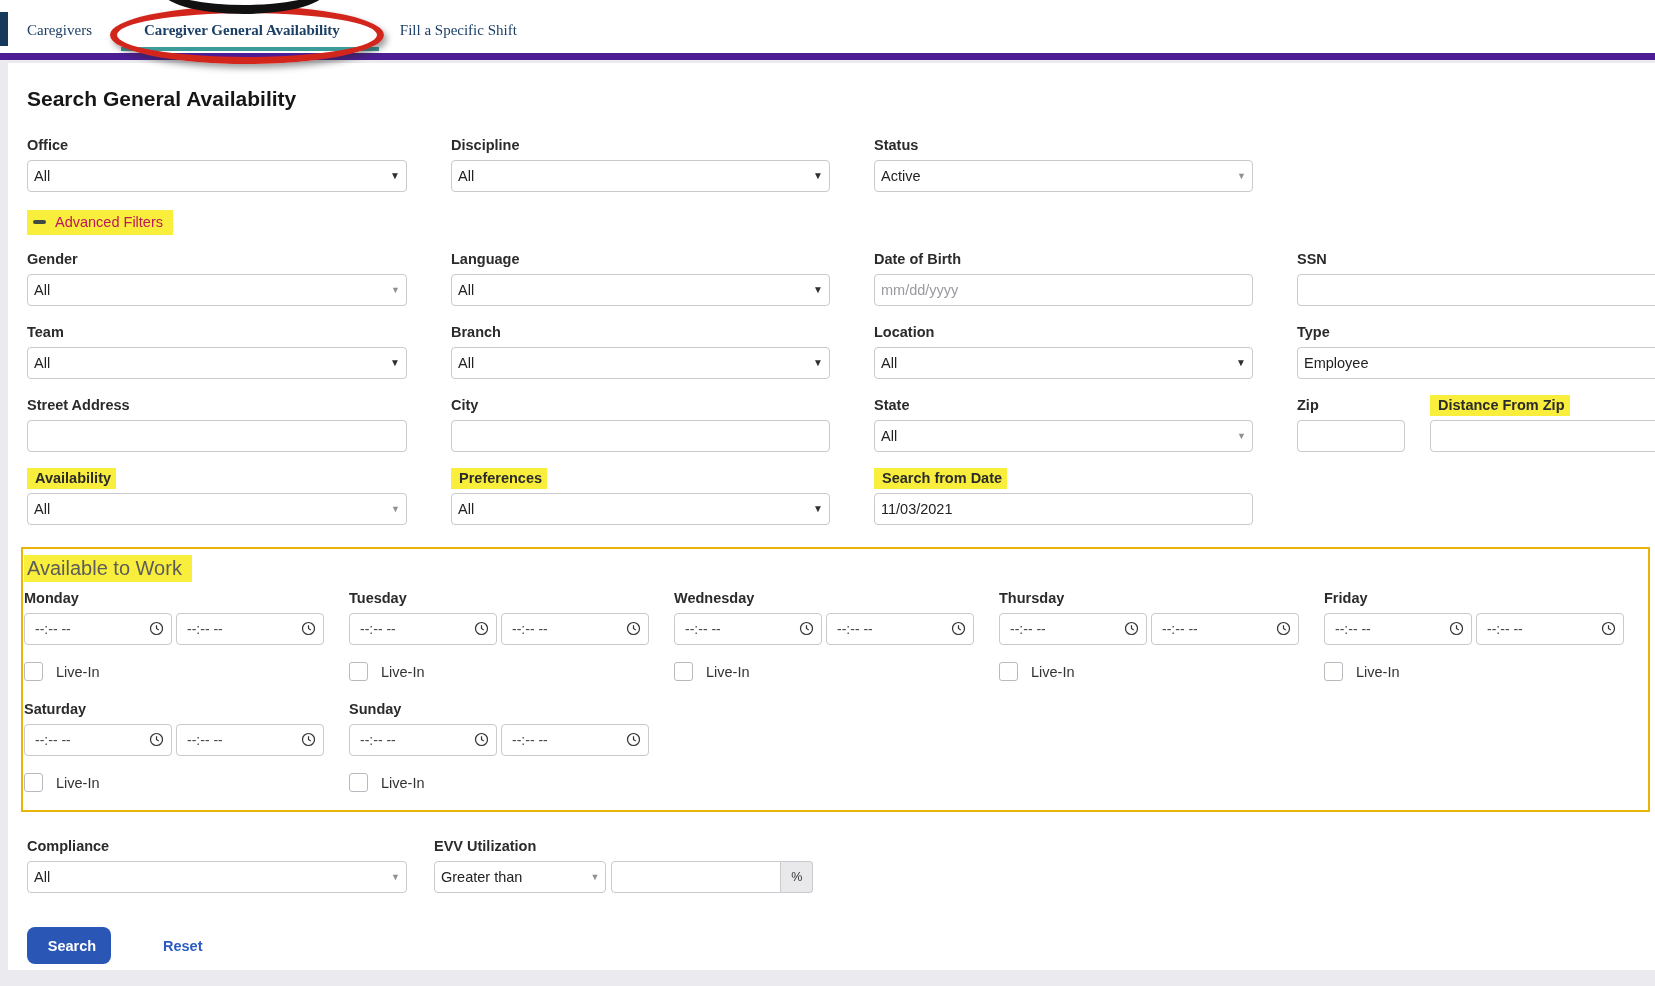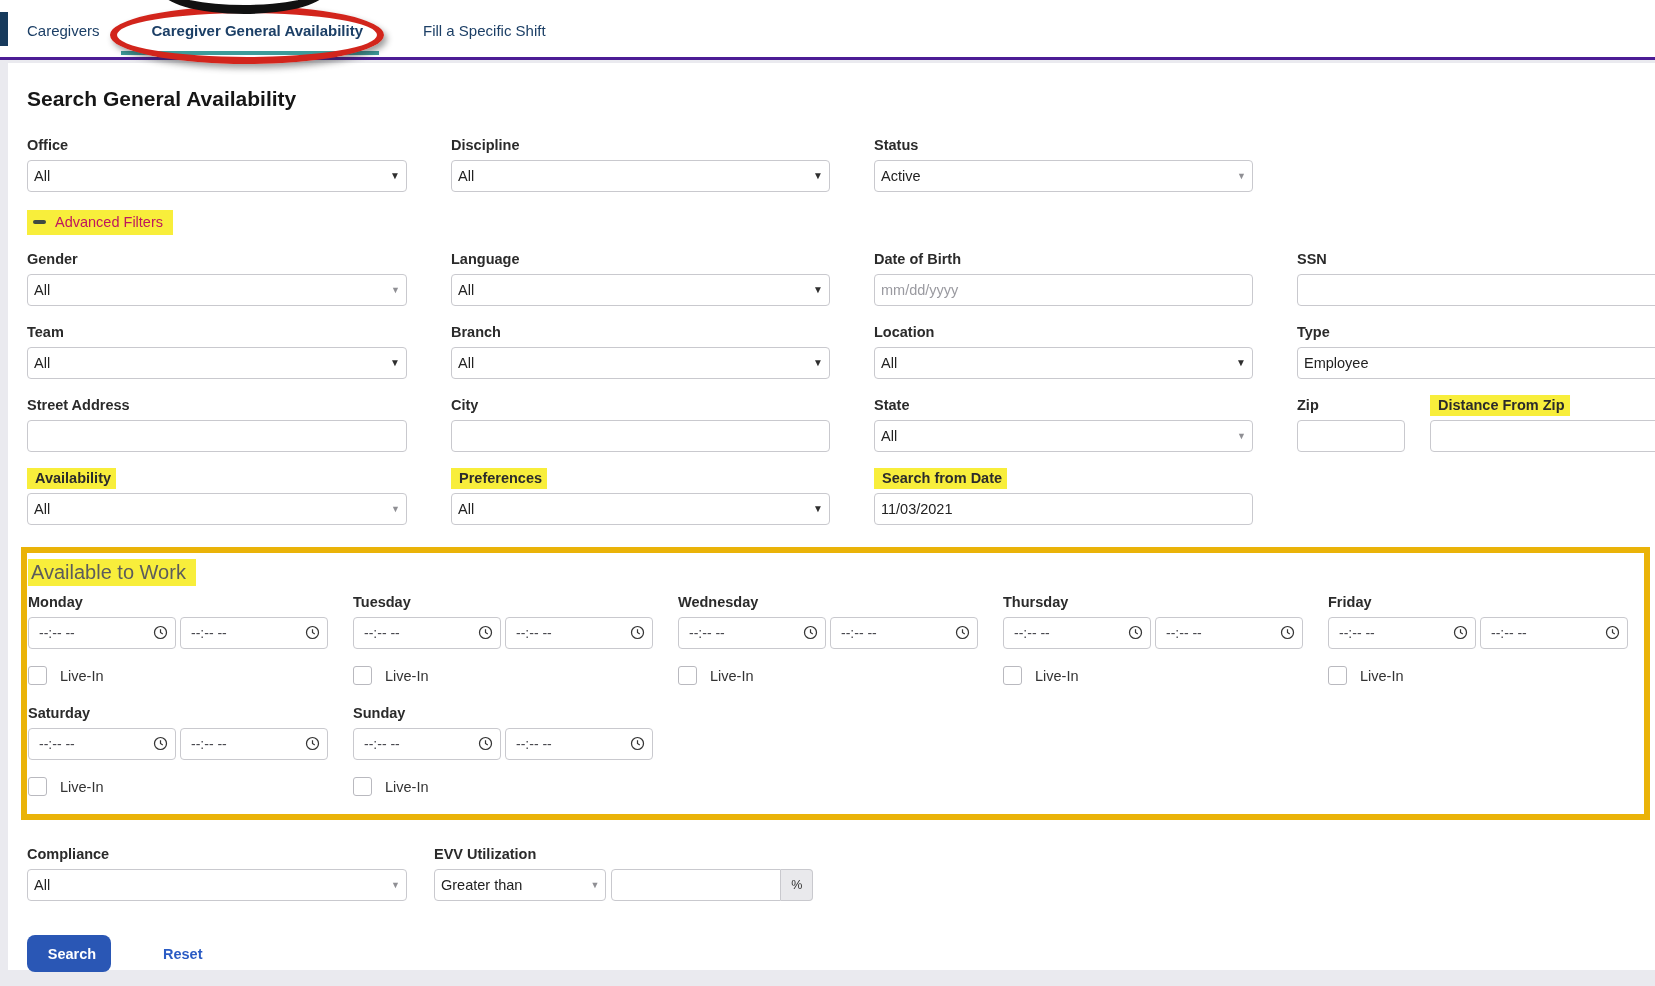--- a/index.html
+++ b/index.html
@@ -8,21 +8,21 @@
     background:#eaeaef;
     font-family:"Liberation Sans", sans-serif;
     color:#2b2b2b;
     position:relative;
     overflow:hidden;
   }
 
   
   .tabbar {
     position:absolute; left:0; top:0; width:1655px; height:60px;
-    background:#ffffff; border-bottom:3px solid #4c1d95;
+    background:#ffffff; border-bottom:7px solid #4c1d95;font-family:Liberation Serif, serif;
   }
   .nav-accent { position:absolute; left:0; top:12px; width:8px; height:34px; background:#173a5c; }
   .tabs { position:absolute; left:27px; top:0; height:60px; display:flex; align-items:center; }
   .tab { font-size:15px; color:#1c3f66; cursor:pointer; white-space:nowrap; }
   .tab.t1 { margin-right:52px; }
   .tab.active { font-weight:bold; margin-right:60px; }
   .tab-underline { position:absolute; left:121px; bottom:2px; width:258px; height:4px; background:#3d9c9a; }
 
   
   .ann-circle {
@@ -64,21 +64,21 @@
   .adv-toggle { display:inline-flex; align-items:center; gap:9px; background:#f8ee3b;
     padding:4px 10px 5px 6px; margin:0 0 16px 0; cursor:pointer; }
   .minus-icon { width:13px; height:4px; background:#3f4a42; border-radius:2px; display:inline-block; }
   .adv-toggle span.txt { font-size:14.5px; color:#be185d; }
 
   
   .zip-wrap { display:grid; grid-template-columns:108px 245px; column-gap:25px; }
 
   
   .atw-box {
-    margin:22px 5px 0 -6px; border:6px solid #eab308;
+    margin:22px 5px 0 -6px; border:2px solid #eab308;
     padding:8px 0 18px 1px;
   }
   .atw-title { font-size:20px; color:#5c5c5c; margin-bottom:10px; display:inline-block; }
   .atw-title .hl { padding:2px 10px 3px 3px; }
   .days-grid { display:grid; grid-template-columns:repeat(5,300px); column-gap:25px; row-gap:20px; }
   .day-label { font-size:14.5px; font-weight:bold; margin-bottom:7px; }
   .times { display:flex; gap:4px; }
   .time-wrap { position:relative; width:148px; }
   .time-wrap input {
     width:148px; height:32px; border:1px solid #c9c9ce; border-radius:4px;

